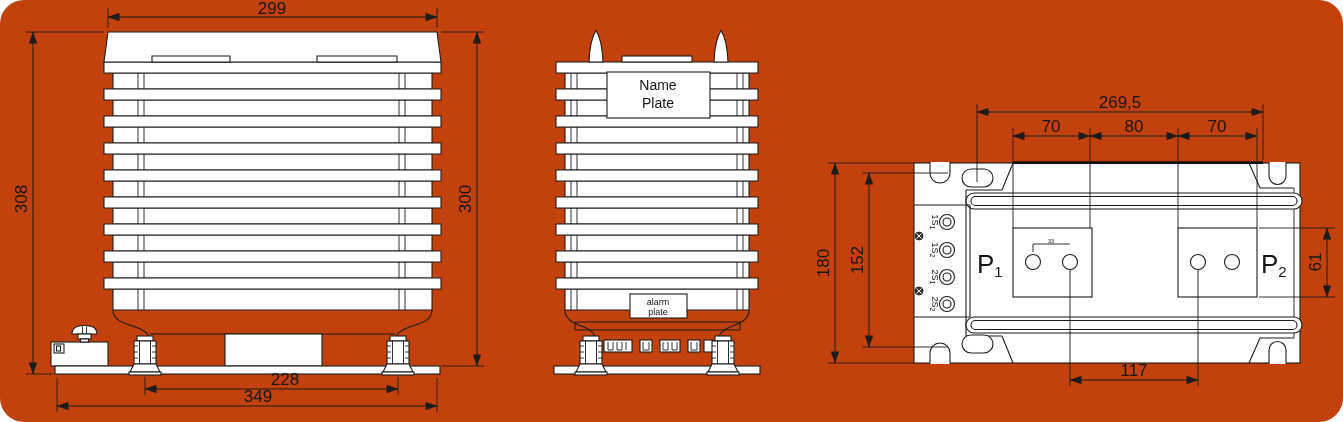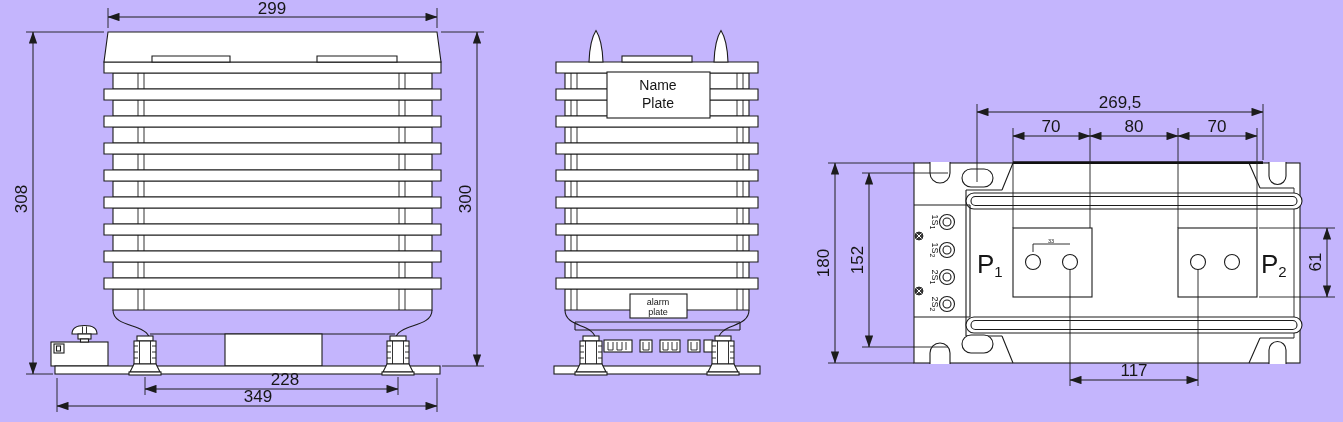--- a/index.html
+++ b/index.html
@@ -1,17 +1,17 @@
 <!DOCTYPE html>
 <html><head>
 <meta charset="utf-8">
 <style>
   html,body{margin:0;padding:0;background:#fff;}
-  .stage{position:relative;width:1343px;height:422px;background:#c4b5fd;overflow:hidden;
-         font-family:"Liberation Sans",sans-serif;}
+  .stage{position:relative;width:1343px;height:422px;background:#c2410c;overflow:hidden;
+         font-family:"Liberation Sans",sans-serif;border-radius:24px;}
   svg{display:block;}
   .ln{stroke:#1c1c1c;stroke-width:1.1;fill:none;}
   .w {stroke:#1c1c1c;stroke-width:1.1;fill:#ffffff;}
   .thin{stroke:#1c1c1c;stroke-width:0.9;fill:none;}
   .thick{stroke:#111111;stroke-width:2.8;fill:none;}
   .dim{stroke:#1c1c1c;stroke-width:1;fill:none;}
   .dk {fill:#3a3a3a;stroke:#1c1c1c;stroke-width:0.8;}
   text{fill:#161616;font-family:"Liberation Sans",sans-serif;}
   .dimtxt{font-size:17px;}
   .tinytxt{font-size:5.5px;}

